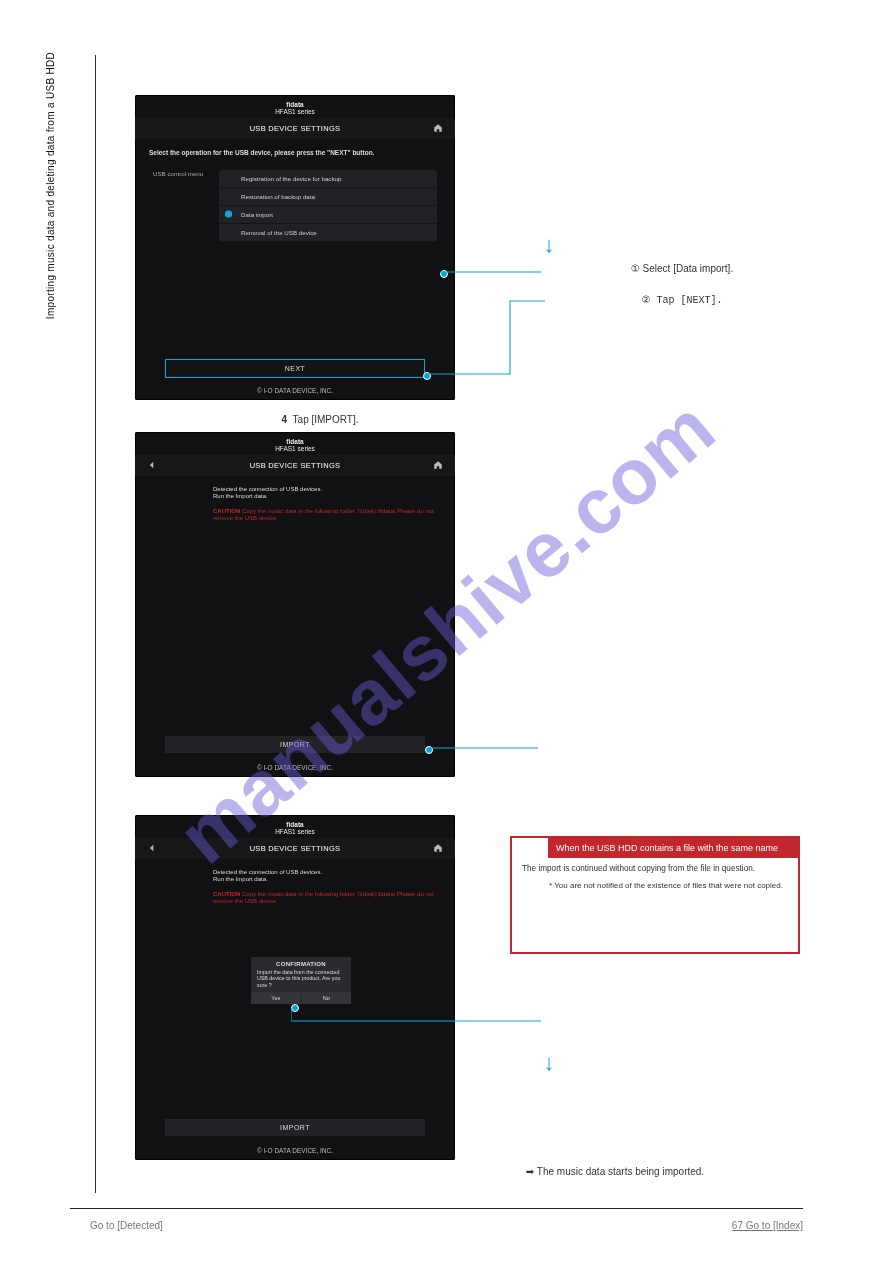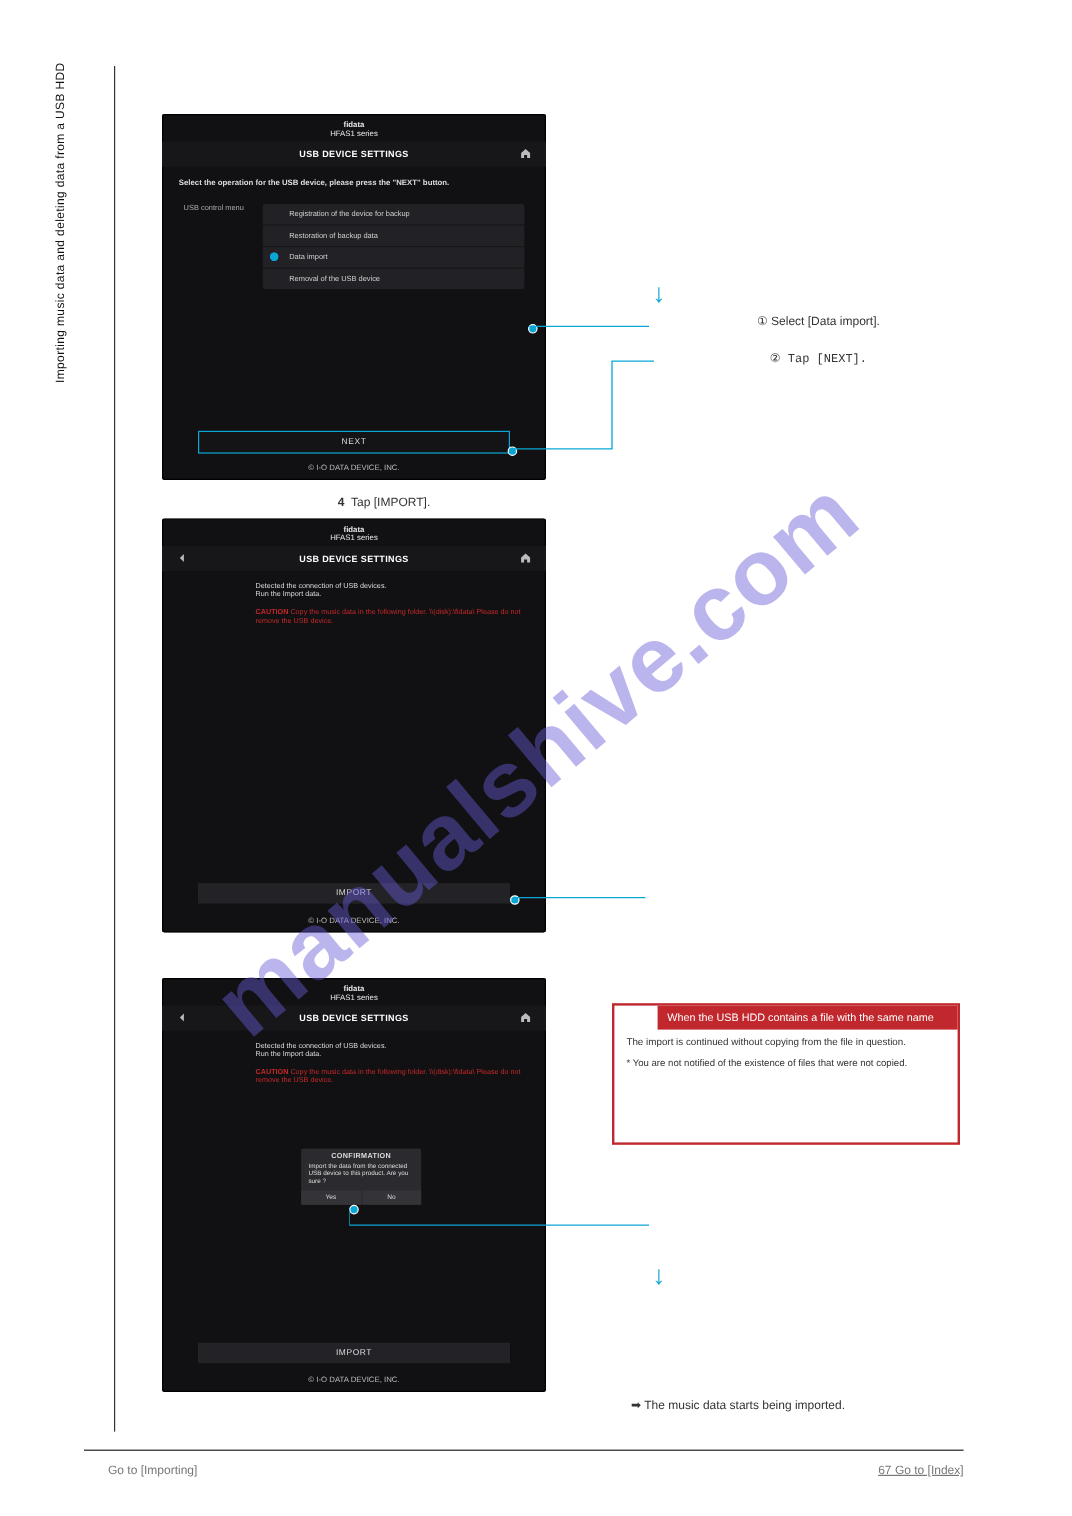--- a/index.html
+++ b/index.html
@@ -72,21 +72,20 @@
     line-height: 1.15;
   }
   .shot-title {
     text-align: center;
     font-size: 7.5px;
     color: #fff;
     padding: 6px 0;
     letter-spacing: 0.3px;
     background: #17171a;
     position: relative;
-    font-weight: bold;
   }
   .home-ico {
     position: absolute;
     right: 12px;
     top: 5px;
     width: 10px;
     height: 10px;
     fill: #bbb;
   }
   .back-ico {
@@ -199,21 +198,21 @@
     font-weight: normal;
     padding: 5px 8px;
     margin-left: 36px;
   }
   .callout-body {
     font-size: 8.2px;
     color: #333;
     padding: 6px 10px;
     line-height: 1.3;
   }
-  .callout-body .sub { margin-top: 6px; font-size: 8px; color: #333; }
+  .callout-body .sub { margin-top: 6px; font-size: 8px; color: #333; margin-left: 27px; }
   .cautionbox {
     margin: 8px 18px 0 78px;
     font-size: 6px;
     line-height: 1.2;
   }
   .cautionbox .lab { color: #c62828; font-weight: bold; }
   .cautionbox .txt { color: #c62828; }
   
   .confirm {
     position: absolute;
@@ -376,15 +375,15 @@
     <div class="callout-head">When the USB HDD contains a file with the same name</div>
     <div class="callout-body">
       <div>The import is continued without copying from the file in question.</div>
       <div class="sub"><span>*</span> <span>You are not notified of the existence of files that were not copied.</span></div>
     </div>
   </div>
 
   <div class="wm">manualshive.com</div>
 
   <div class="footer-rule"></div>
-  <div class="footer-left">Go to [Importing]</div>
+  <div class="footer-left">Go to [Detected]</div>
   <div class="footer-right">67  Go to [Index]</div>
 </div>
 
 </body></html>

